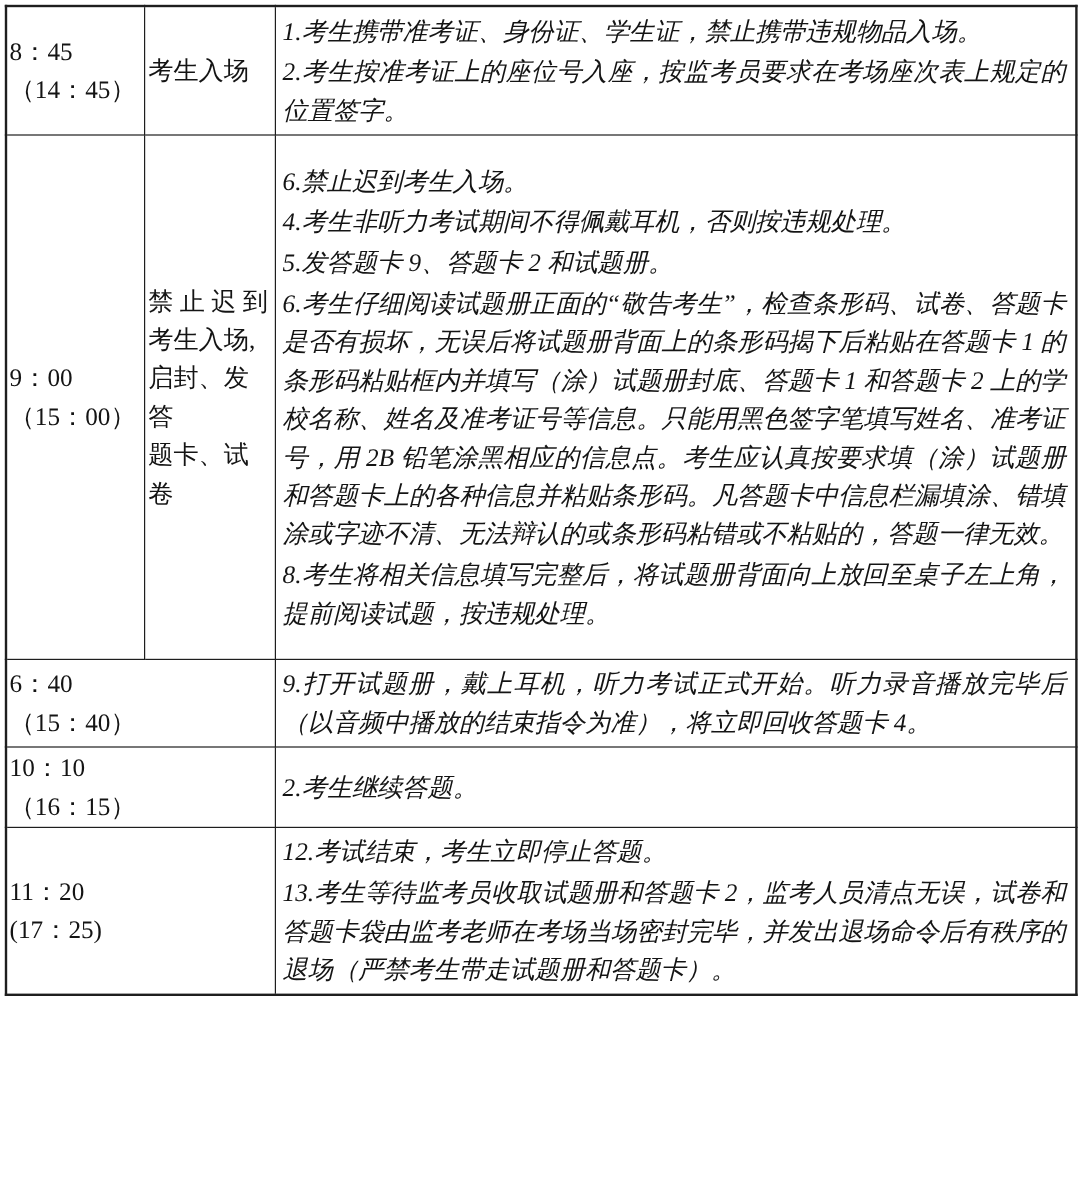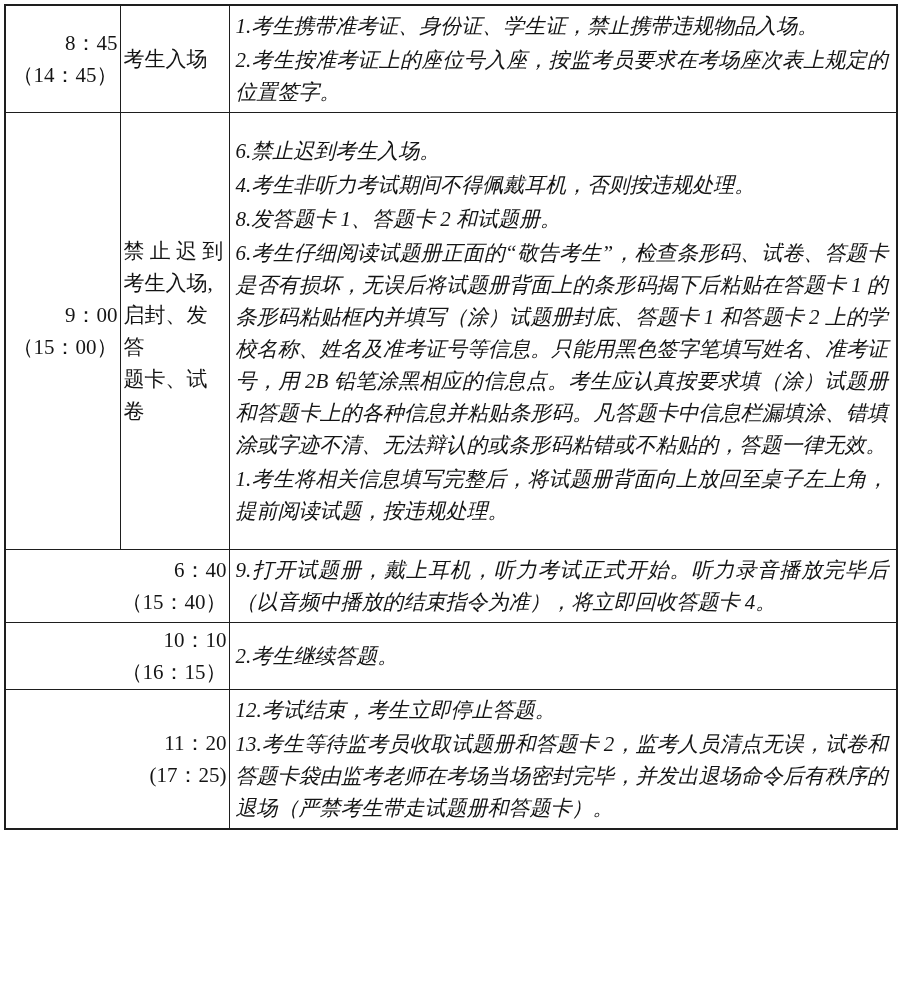--- a/index.html
+++ b/index.html
@@ -25,21 +25,21 @@
     border: 2.5px solid #1e1e1e;
   }
   table.schedule td {
     border: 1.5px solid #1e1e1e;
     vertical-align: middle;
     font-size: 21px;
     line-height: 32px;
     overflow: hidden;
   }
   td.time-cell {
-    text-align: right;
+    text-align: left;
     white-space: pre-line;
     padding: 0 2px;
     margin-left: 48px;
   }
   td.phase-cell {
     white-space: pre-line;
     padding: 0 2px 0 3px;
     font-size: 20px;
     line-height: 34px;
   }
@@ -78,23 +78,23 @@
     <tr style="height:437px">
       <td class="time-cell">9：00
 （15：00）</td>
       <td class="phase-cell">禁 止 迟 到
 考生入场,
 启封、发答
 题卡、试卷</td>
       <td class="details-cell">
         <p>6.禁止迟到考生入场。</p>
         <p>4.考生非听力考试期间不得佩戴耳机，否则按违规处理。</p>
-        <p>8.发答题卡 1、答题卡 2 和试题册。</p>
+        <p>5.发答题卡 9、答题卡 2 和试题册。</p>
         <p>6.考生仔细阅读试题册正面的“敬告考生”，检查条形码、试卷、答题卡是否有损坏，无误后将试题册背面上的条形码揭下后粘贴在答题卡 1 的条形码粘贴框内并填写（涂）试题册封底、答题卡 1 和答题卡 2 上的学校名称、姓名及准考证号等信息。只能用黑色签字笔填写姓名、准考证号，用 2B 铅笔涂黑相应的信息点。考生应认真按要求填（涂）试题册和答题卡上的各种信息并粘贴条形码。凡答题卡中信息栏漏填涂、错填涂或字迹不清、无法辩认的或条形码粘错或不粘贴的，答题一律无效。</p>
-        <p>1.考生将相关信息填写完整后，将试题册背面向上放回至桌子左上角，提前阅读试题，按违规处理。</p>
+        <p>8.考生将相关信息填写完整后，将试题册背面向上放回至桌子左上角，提前阅读试题，按违规处理。</p>
       </td>
     </tr>
 
 
     <tr style="height:70px">
       <td class="time-cell" colspan="2">6：40
 （15：40）</td>
       <td class="details-cell">
         <p>9.打开试题册，戴上耳机，听力考试正式开始。听力录音播放完毕后（以音频中播放的结束指令为准），将立即回收答题卡 4。</p>
       </td>

